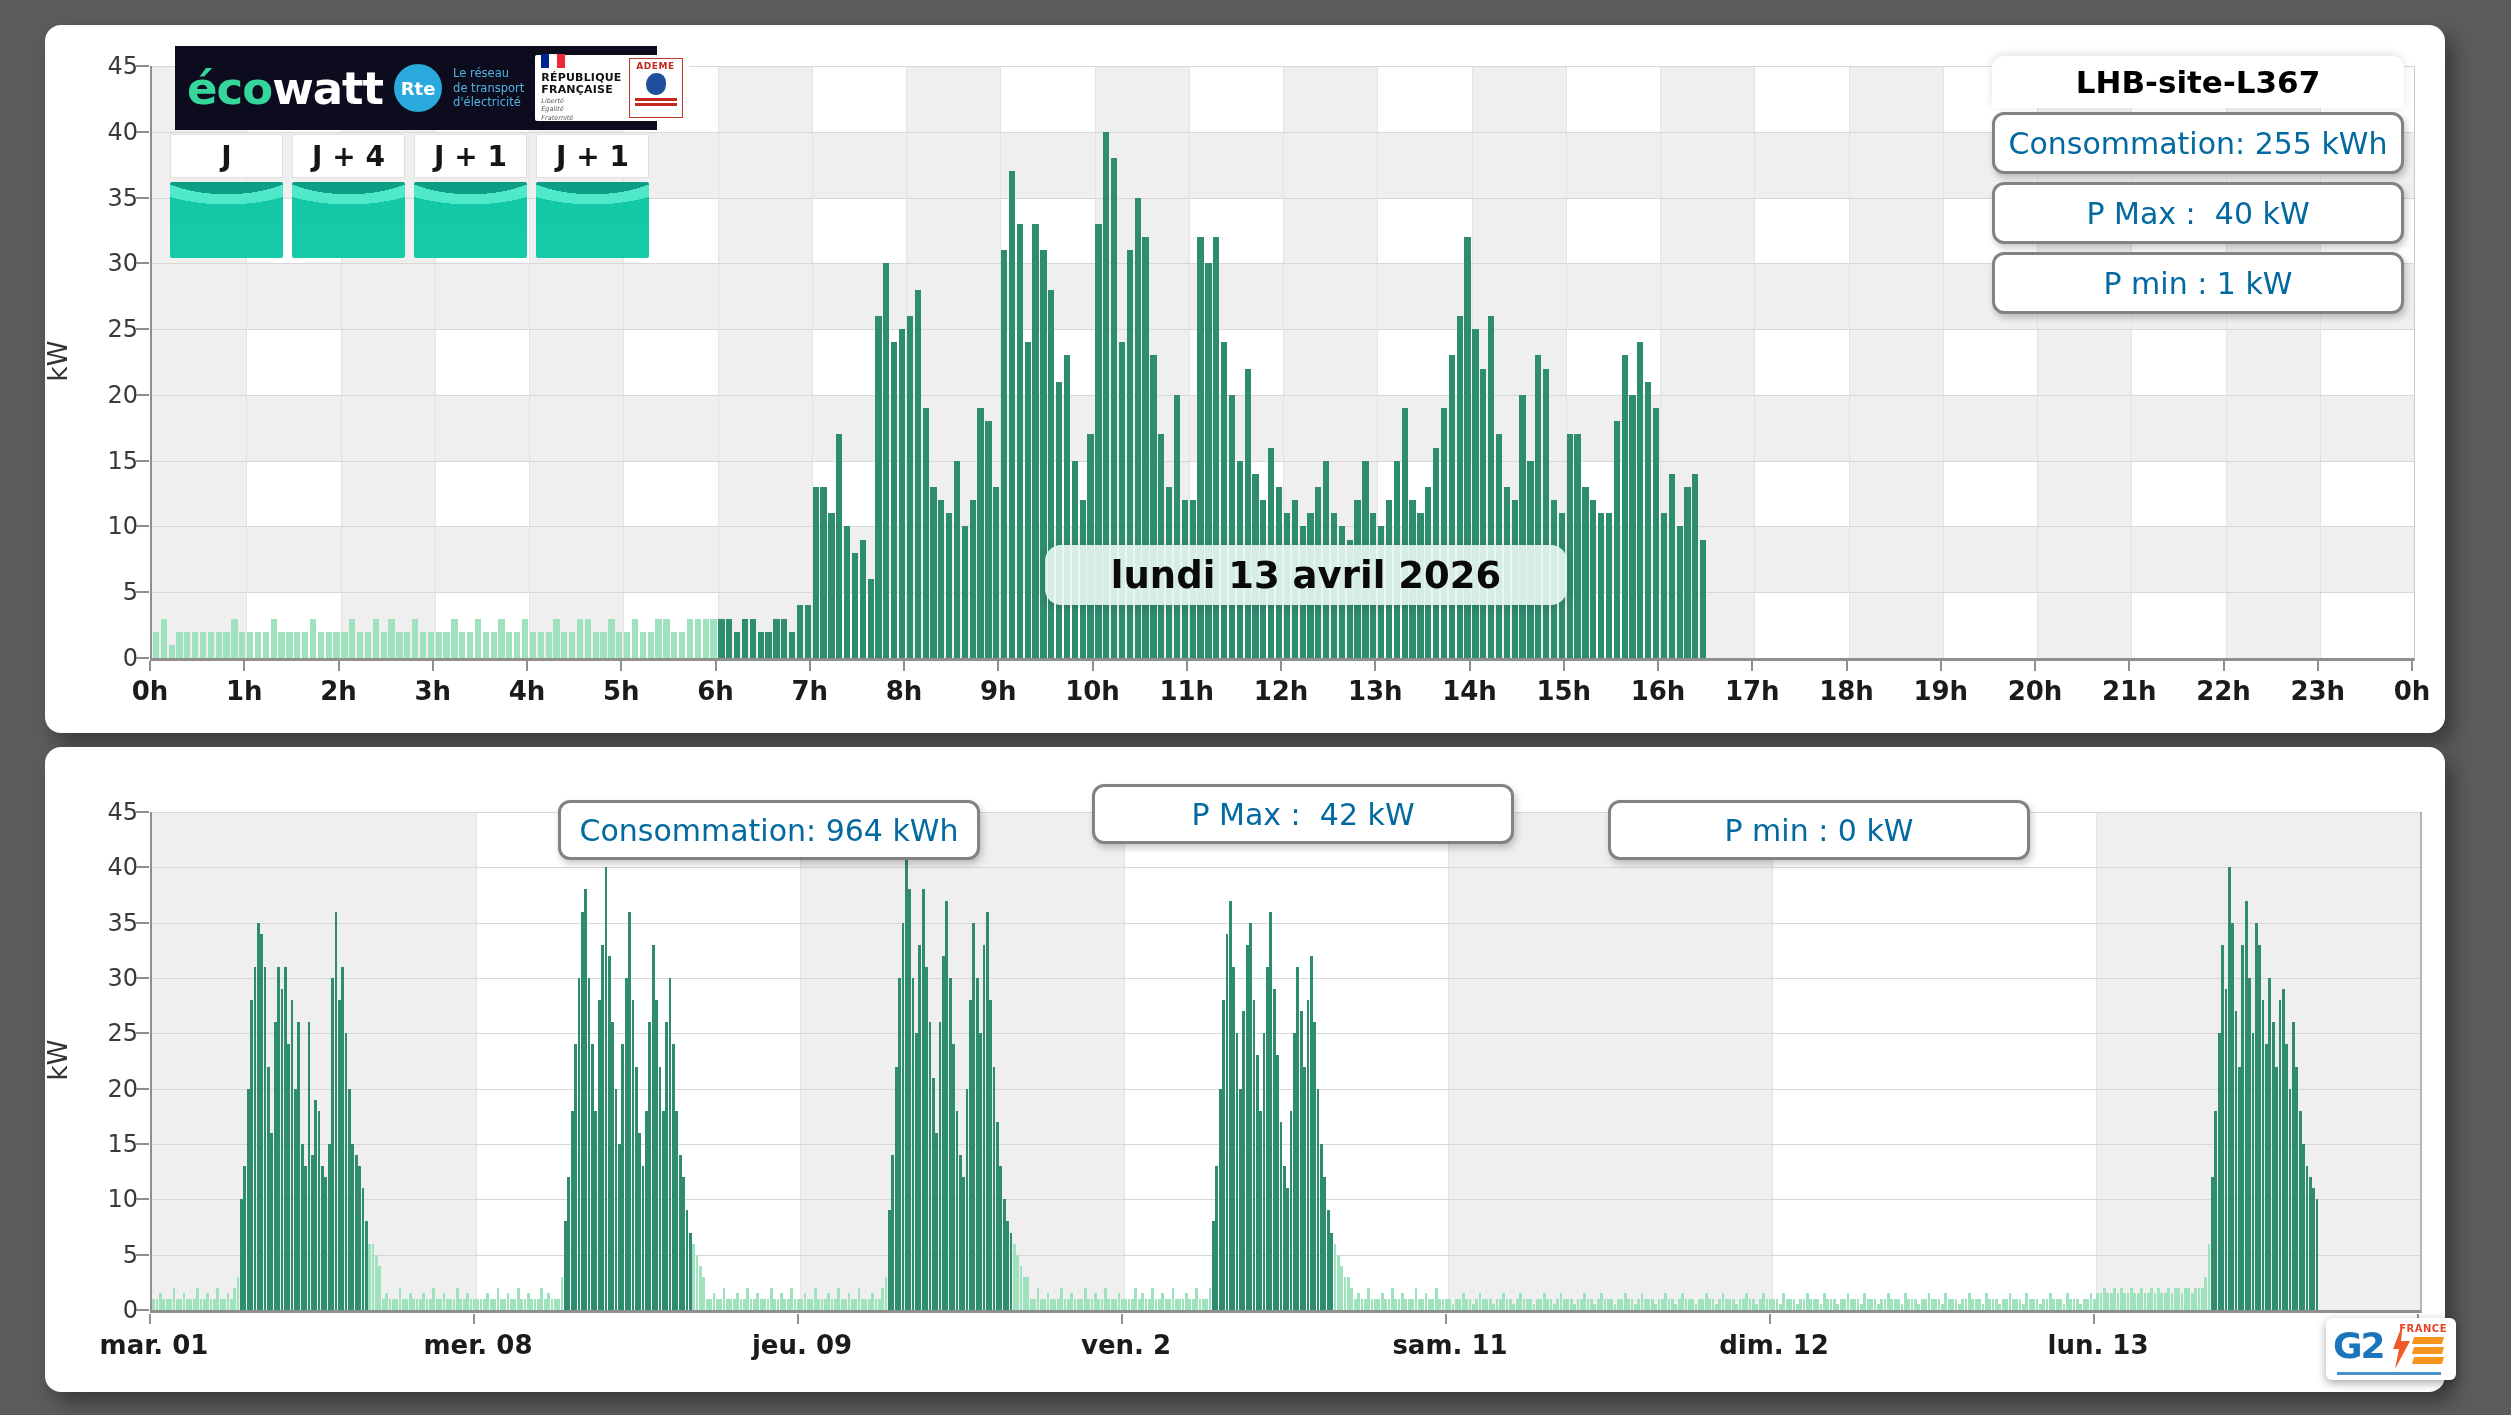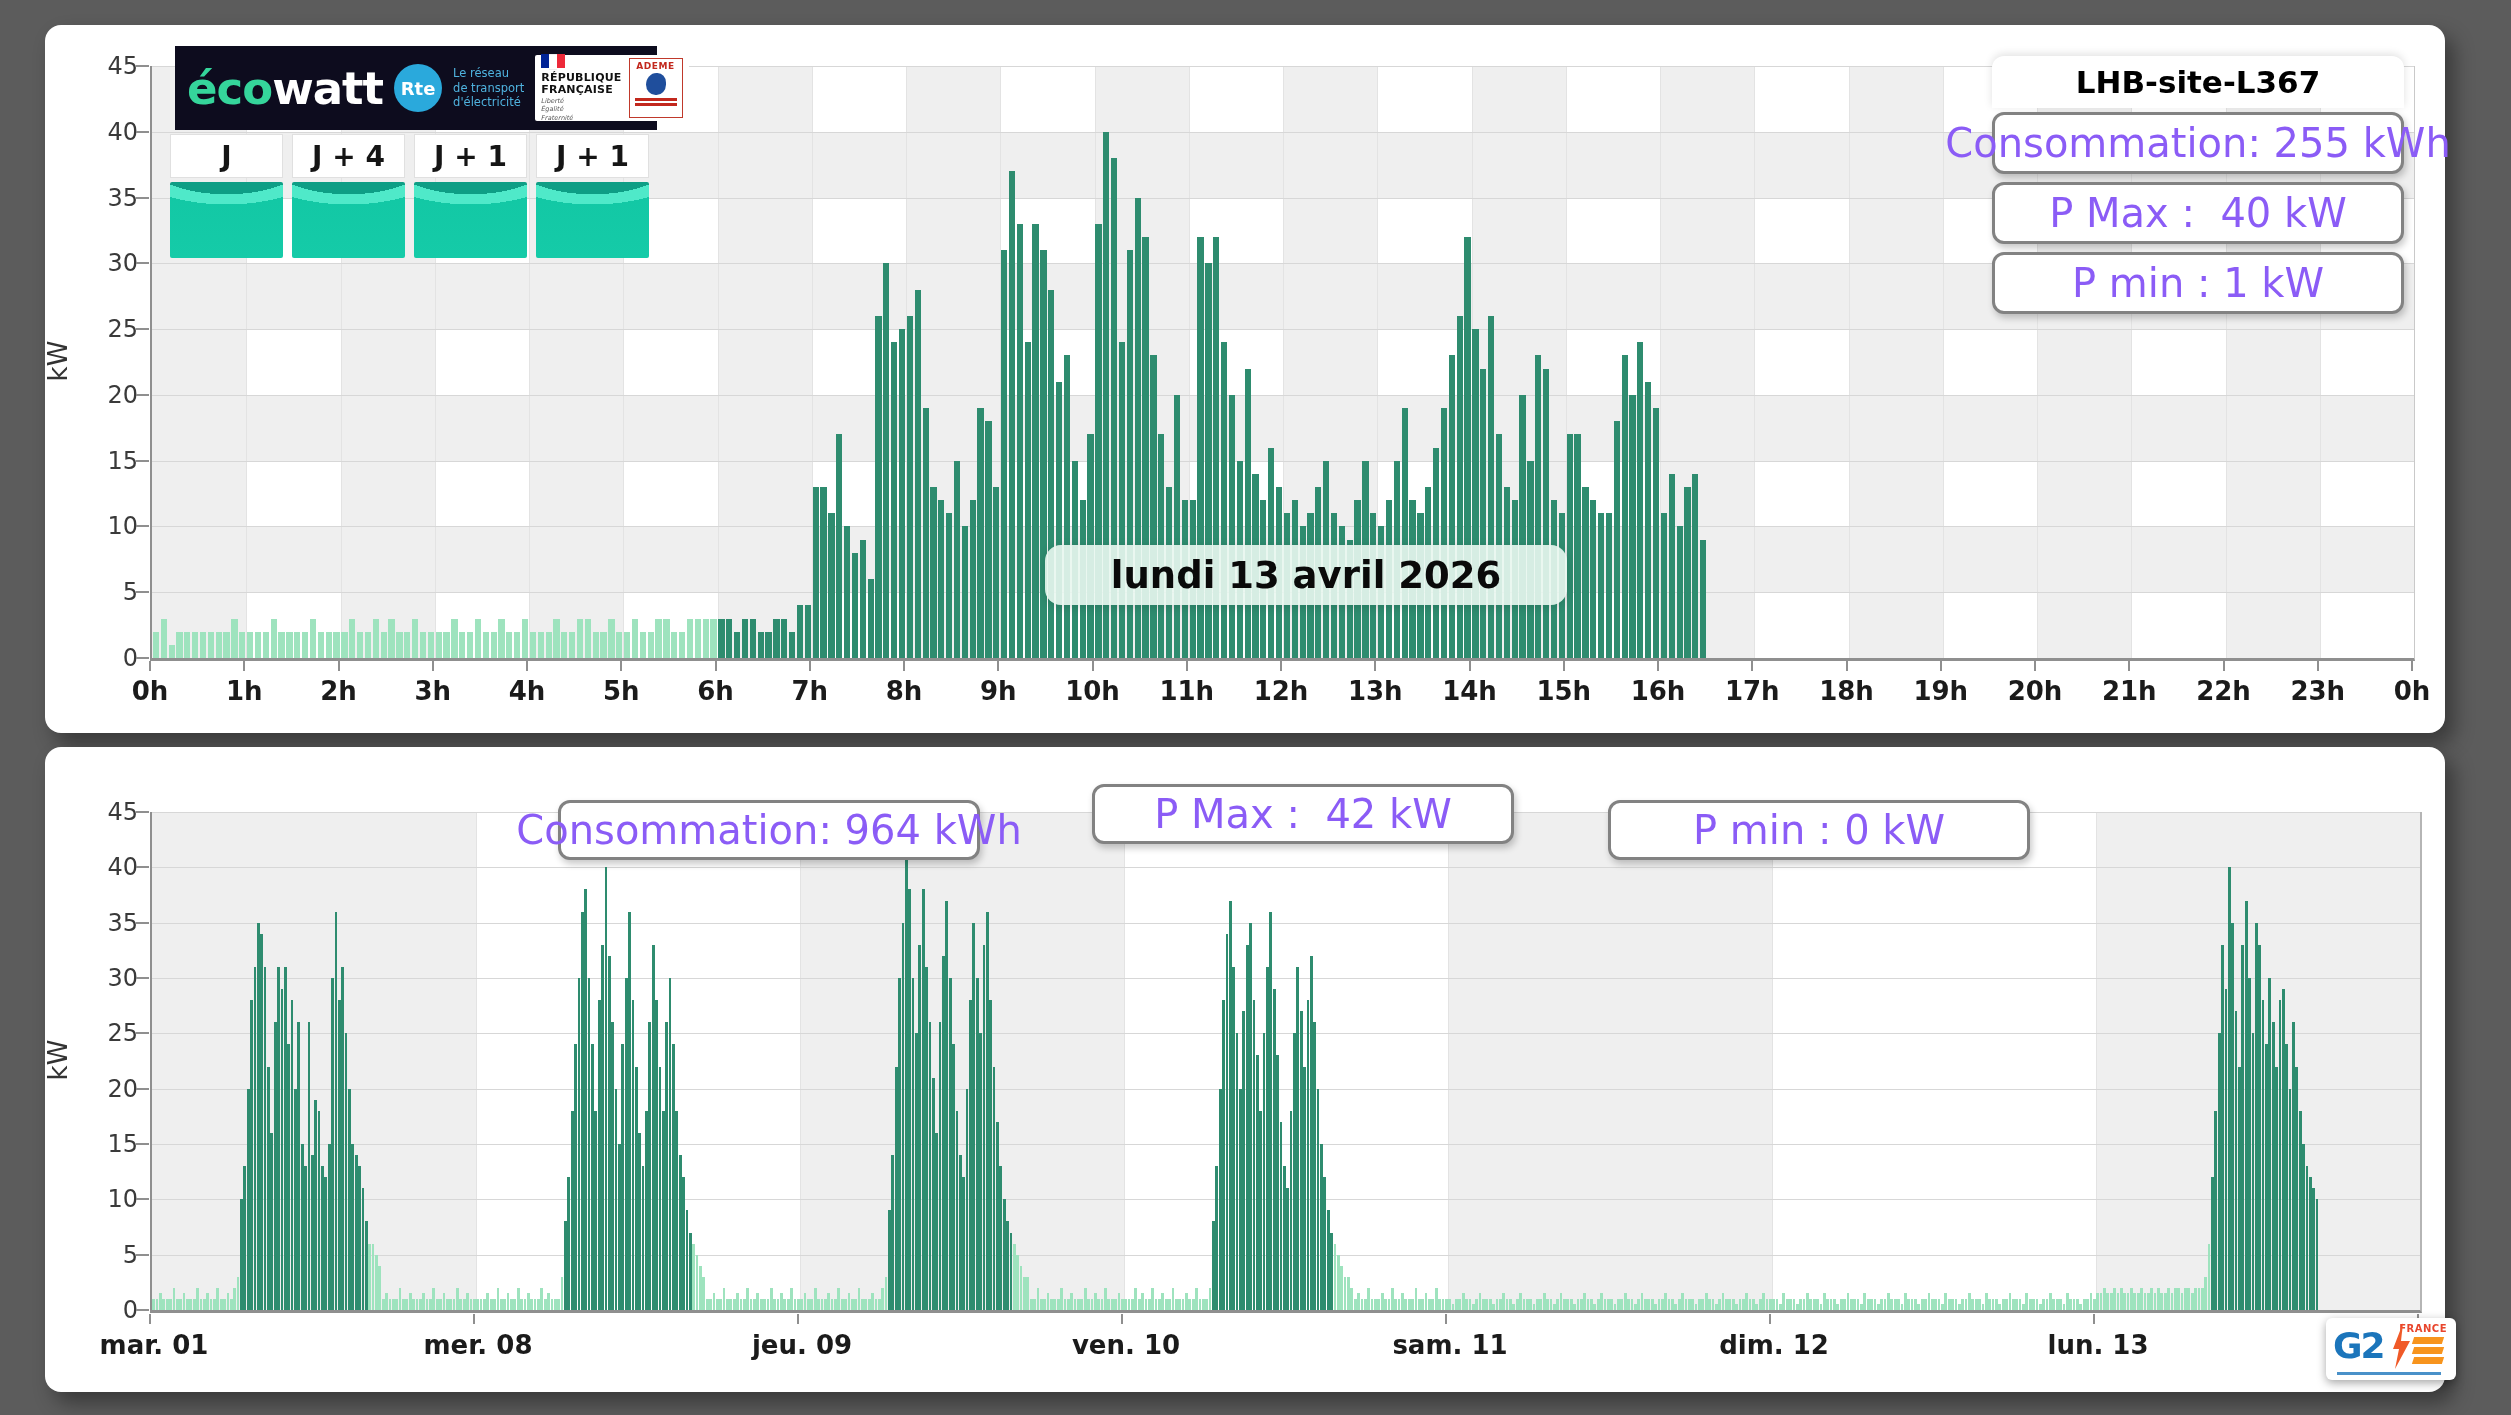--- a/index.html
+++ b/index.html
@@ -13,21 +13,21 @@
   #plot2{left:150px;top:812px;width:2268px;height:498px;border-right:2px solid #B5B5B5}
   .cellw{position:absolute;background:#fff}
   .gridh{position:absolute;left:0;width:100%;height:1px;background:#D7D7D7}
   .vline{position:absolute;top:0;height:100%;width:1px;background:#E3E3E3}
   .bar{position:absolute;bottom:0}
   .ylab{position:absolute;width:58px;text-align:right;font-size:24px;color:#3A3A3A}
   .xlab{position:absolute;font-size:26px;font-weight:700;color:#1B1B1B;transform:translateX(-50%);white-space:nowrap}
   .tick{position:absolute;background:#8F8F8F}
   .kw{position:absolute;font-size:26px;color:#333;transform:rotate(-90deg)}
   .infobox{position:absolute;background:#fff;border:3px solid #828282;border-radius:12px;display:flex;align-items:center;justify-content:center;
-           font-size:40px;color:#8b5cf6;box-shadow:2px 4px 7px rgba(0,0,0,.22);white-space:pre;z-index:6}
+           font-size:30px;color:#0369a1;box-shadow:2px 4px 7px rgba(0,0,0,.22);white-space:pre;z-index:6}
   #siteTitle{position:absolute;background:#fff;border-radius:12px 12px 0 0;display:flex;align-items:center;justify-content:center;
            font-size:31px;font-weight:700;color:#000;z-index:6;box-shadow:0 -2px 8px rgba(0,0,0,.12)}
   #dateOverlay{position:absolute;background:rgba(233,247,240,.9);border-radius:16px;display:flex;align-items:center;justify-content:center;
            font-size:37px;font-weight:700;color:#0a0a0a;z-index:6;box-shadow:0 2px 10px rgba(0,0,0,.15)}
   
   #ecowatt{position:absolute;left:175px;top:46px;width:482px;height:84px;background:#0D0C1E;display:flex;align-items:center;
            padding:0 12px;gap:11px;z-index:5;box-sizing:border-box}
   .ew-word{font-size:45px;font-weight:700;letter-spacing:-1px;line-height:1}
   .ew-eco{color:#35D59B}.ew-watt{color:#fff}
   .rte{width:48px;height:48px;border-radius:50%;background:#2AA9DC;color:#fff;display:flex;align-items:center;justify-content:center;
@@ -1173,21 +1173,21 @@
 <div class="ylab" style="left: 80px; top: 52px;">45</div>
 <div class="tick" style="left: 136px; top: 65px; width: 13px; height: 2px;"></div>
 <div class="kw" style="left: 38px; top: 346px;">kW</div>
 <div class="tick" style="left: 149px; top: 1314px; width: 2px; height: 10px;"></div>
 <div class="xlab" style="left: 154px; top: 1330px;">mar. 01</div>
 <div class="tick" style="left: 473px; top: 1314px; width: 2px; height: 10px;"></div>
 <div class="xlab" style="left: 478px; top: 1330px;">mer. 08</div>
 <div class="tick" style="left: 797px; top: 1314px; width: 2px; height: 10px;"></div>
 <div class="xlab" style="left: 802px; top: 1330px;">jeu. 09</div>
 <div class="tick" style="left: 1121px; top: 1314px; width: 2px; height: 10px;"></div>
-<div class="xlab" style="left: 1126px; top: 1330px;">ven. 10</div>
+<div class="xlab" style="left: 1126px; top: 1330px;">ven. 2</div>
 <div class="tick" style="left: 1445px; top: 1314px; width: 2px; height: 10px;"></div>
 <div class="xlab" style="left: 1450px; top: 1330px;">sam. 11</div>
 <div class="tick" style="left: 1769px; top: 1314px; width: 2px; height: 10px;"></div>
 <div class="xlab" style="left: 1774px; top: 1330px;">dim. 12</div>
 <div class="tick" style="left: 2093px; top: 1314px; width: 2px; height: 10px;"></div>
 <div class="xlab" style="left: 2098px; top: 1330px;">lun. 13</div>
 <div class="tick" style="left: 2417px; top: 1314px; width: 2px; height: 10px;"></div>
 <div class="ylab" style="left: 80px; top: 1296px;">0</div>
 <div class="tick" style="left: 136px; top: 1309px; width: 13px; height: 2px;"></div>
 <div class="ylab" style="left: 80px; top: 1240.67px;">5</div>

